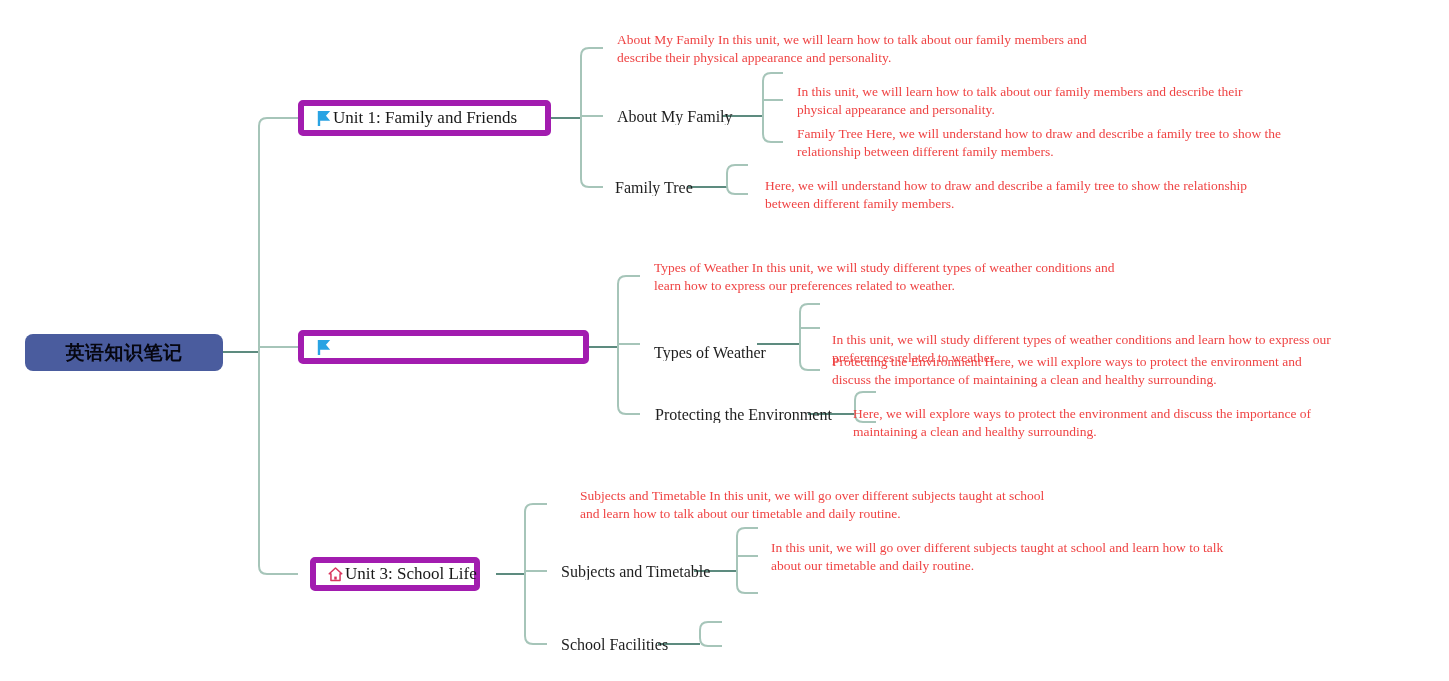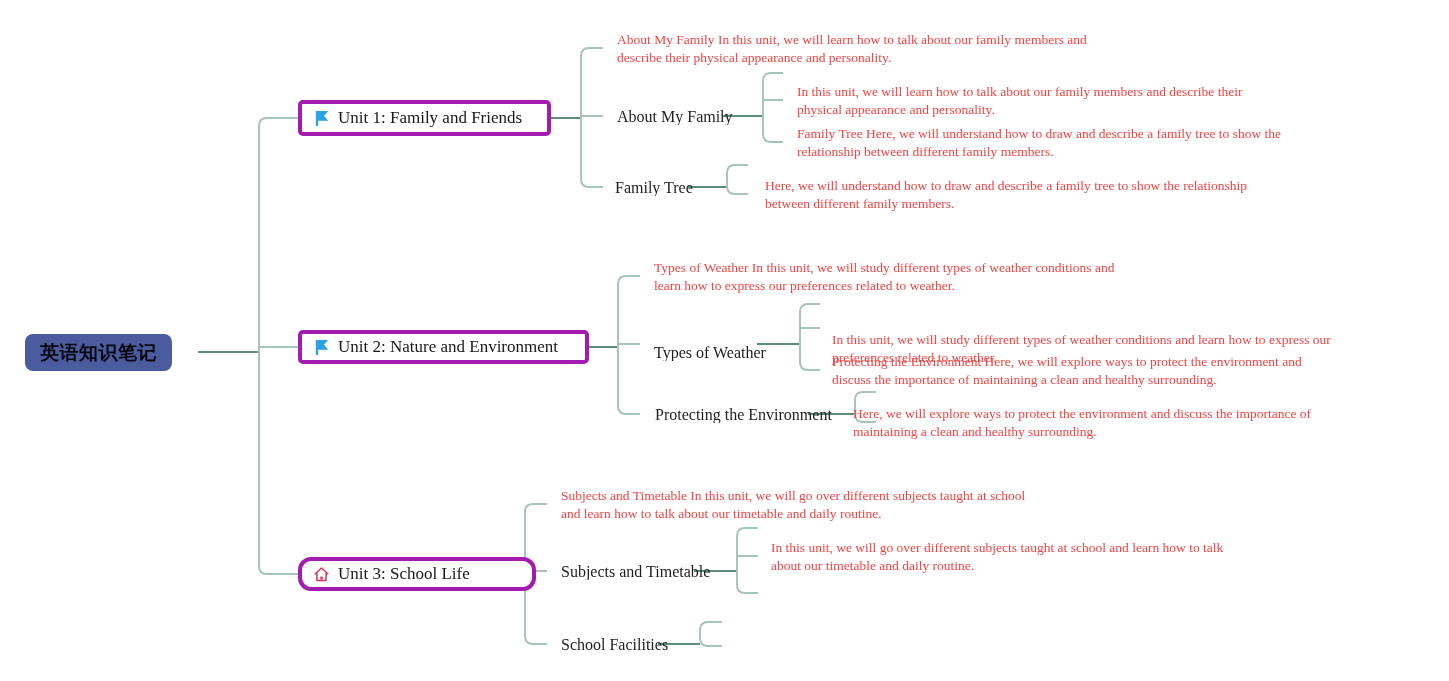--- a/index.html
+++ b/index.html
@@ -3,36 +3,36 @@
 <meta charset="utf-8">
 <style>
   html,body{margin:0;padding:0;}
   body{
     width:1449px;height:681px;position:relative;background:#ffffff;
     font-family:"Liberation Serif", serif;color:#1b1b1b;overflow:hidden;
   }
   .abs{position:absolute;}
   
   .root-node{
-    left:25px;top:334px;width:147px;height:37px;
+    left:25px;top:334px;width:198px;height:37px;
     background:#4a5c9e;border-radius:8px;
     display:flex;align-items:center;justify-content:center;
     font-family:"Liberation Sans", sans-serif;
     font-weight:bold;font-size:19px;color:#06060f;letter-spacing:.5px;
     cursor:default;
   }
   
   .unit-node{
-    background:#ffffff;border:4px solid #a21caf;border-radius:5px;
+    background:#ffffff;border:6px solid #a21caf;border-radius:5px;
     display:flex;align-items:center;box-sizing:border-box;
-    font-size:17px;color:#181818;padding:0 10px;gap:7px;white-space:nowrap;
+    font-size:17px;color:#181818;padding:0 10px;white-space:nowrap;
   }
   .unit1{left:298px;top:100px;width:253px;height:36px;}
   .unit2{left:298px;top:330px;width:291px;height:34px;}
-  .unit3{left:298px;top:557px;width:238px;height:34px;border-radius:13px;}
+  .unit3{left:310px;top:557px;width:170px;height:34px;}
   .unit-node .icon{width:19px;height:19px;flex:0 0 auto;display:inline-block;}
   
   .sub-label{
     font-size:16px;line-height:17px;height:17px;overflow:hidden;
     white-space:nowrap;color:#1e1e1e;
   }
   
   .note{
     font-size:13.5px;line-height:17.5px;height:35px;overflow:hidden;
     color:#ef4444;
@@ -102,34 +102,33 @@
 <div class="abs note" style="left:797px;top:125px;width:488px;">Family Tree Here, we will understand how to draw and describe a family tree to show the relationship between different family members.</div>
 <div class="abs sub-label" style="left:615px;top:179px;">Family Tree</div>
 <div class="abs note" style="left:765px;top:177px;width:506px;">Here, we will understand how to draw and describe a family tree to show the relationship between different family members.</div>
 
 <div class="abs unit-node unit2">
   <span class="icon">
     <svg width="19" height="19" viewBox="0 0 20 20">
         <path fill="#29a3e3" d="M4 2 H17 L12.6 7.2 17 12.4 H6.5 V18 H4 Z"></path>
       </svg>
   </span>
-  <span>Unit 2: Nature and Environment</span>
 </div>
 <div class="abs note" style="left:654px;top:259px;width:482px;">Types of Weather In this unit, we will study different types of weather conditions and learn how to express our preferences related to weather.</div>
 <div class="abs sub-label" style="left:654px;top:344px;">Types of Weather</div>
 <div class="abs note" style="left:832px;top:311px;width:500px;margin-top:20px;">In this unit, we will study different types of weather conditions and learn how to express our preferences related to weather.</div>
 <div class="abs note" style="left:832px;top:353px;width:510px;">Protecting the Environment Here, we will explore ways to protect the environment and discuss the importance of maintaining a clean and healthy surrounding.</div>
 <div class="abs sub-label" style="left:655px;top:406px;">Protecting the Environment</div>
 <div class="abs note" style="left:853px;top:405px;width:478px;">Here, we will explore ways to protect the environment and discuss the importance of maintaining a clean and healthy surrounding.</div>
 
 <div class="abs unit-node unit3">
   <span class="icon">
     <svg width="19" height="19" viewBox="0 0 20 20">
       <path d="M10 3.2 L3.4 9.2 H5.2 V16.2 H14.8 V9.2 H16.6 Z" fill="none" stroke="#d9365e" stroke-width="1.6" stroke-linejoin="round"></path>
       <rect x="8.7" y="12.2" width="2.6" height="3.2" fill="#d9365e"></rect>
     </svg>
   </span>
   <span>Unit 3: School Life</span>
 </div>
-<div class="abs note" style="left:561px;top:487px;width:486px;">Subjects and Timetable In this unit, we will go over different subjects taught at school and learn how to talk about our timetable and daily routine.</div>
+<div class="abs note" style="left:580px;top:487px;width:486px;">Subjects and Timetable In this unit, we will go over different subjects taught at school and learn how to talk about our timetable and daily routine.</div>
 <div class="abs sub-label" style="left:561px;top:563px;">Subjects and Timetable</div>
 <div class="abs note" style="left:771px;top:539px;width:474px;">In this unit, we will go over different subjects taught at school and learn how to talk about our timetable and daily routine.</div>
 <div class="abs sub-label" style="left:561px;top:636px;">School Facilities</div>
 
 </body></html>

